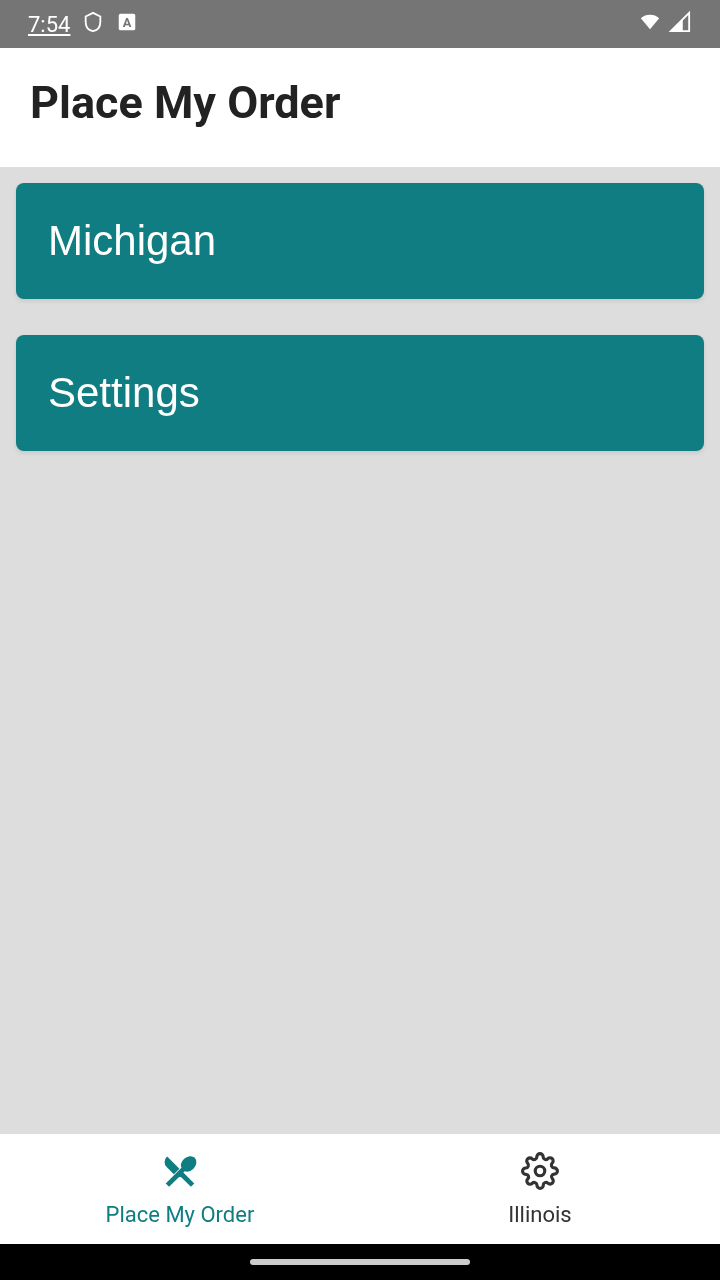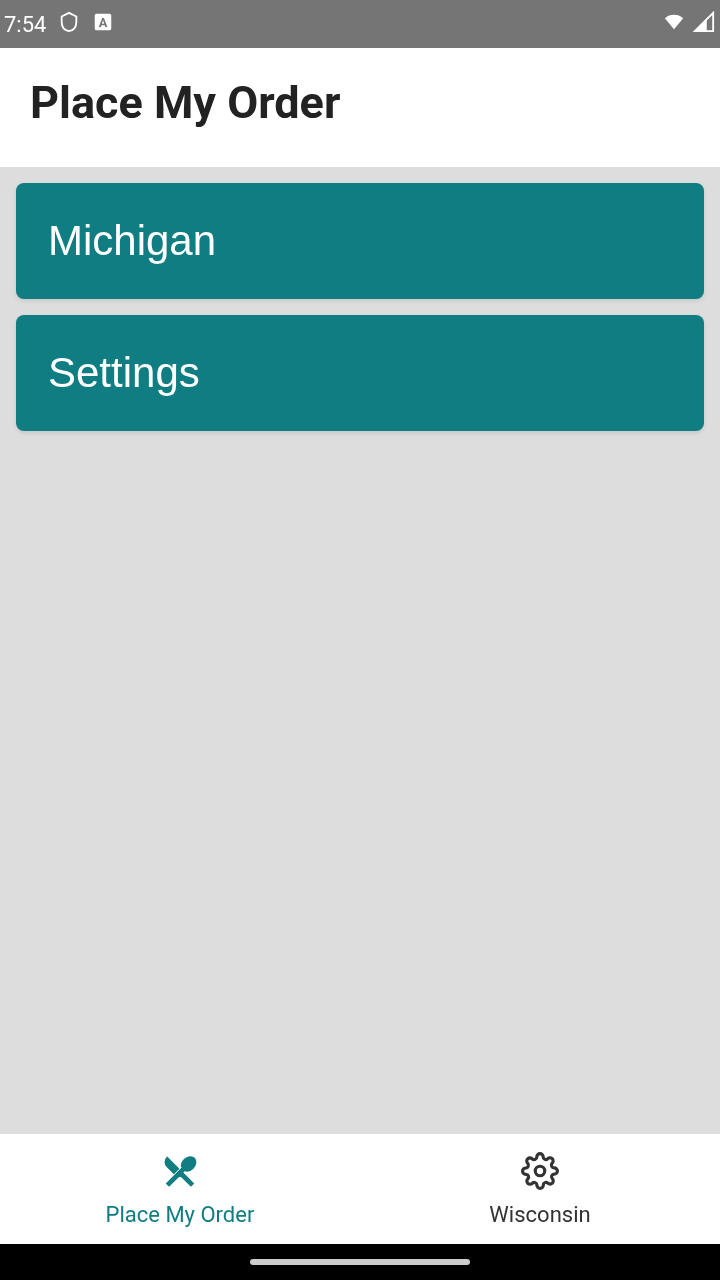--- a/index.html
+++ b/index.html
@@ -15,22 +15,23 @@
       flex-direction: column;
       background: #000;
       overflow: hidden;
     }
     .status-bar {
       height: 48px;
       background: #757575;
       display: flex;
       align-items: center;
       justify-content: space-between;
-      padding: 0 4px;
+      padding: 0 28px;
       color: #fff;
+      text-decoration: underline;
     }
     .status-left {
       display: flex;
       align-items: center;
       gap: 12px;
     }
     .status-time {
       font-size: 22px;
       font-weight: 400;
     }
@@ -47,21 +48,21 @@
       font-size: 45px;
       font-weight: 700;
       color: #222;
     }
     .content {
       flex: 1;
       background: #ddd;
       padding: 16px;
       display: flex;
       flex-direction: column;
-      gap: 16px;
+      gap: 36px;
     }
     .state-button {
       background: #0f7d82;
       color: #fff;
       border: none;
       border-radius: 8px;
       padding: 34px 32px;
       text-align: left;
       font-size: 42px;
       font-weight: 400;
@@ -158,19 +159,19 @@
     </span>
     <span class="nav-label">Place My Order</span>
   </div>
   <div class="nav-item">
     <span>
       <svg width="38" height="38" viewBox="0 0 24 24" fill="none" stroke="#333" stroke-width="2">
         <circle cx="12" cy="12" r="3"></circle>
         <path d="M19.4 15a1.65 1.65 0 0 0 .33 1.82l.06.06a2 2 0 0 1 0 2.83 2 2 0 0 1-2.83 0l-.06-.06a1.65 1.65 0 0 0-1.82-.33 1.65 1.65 0 0 0-1 1.51V21a2 2 0 0 1-2 2 2 2 0 0 1-2-2v-.09A1.65 1.65 0 0 0 9 19.4a1.65 1.65 0 0 0-1.82.33l-.06.06a2 2 0 0 1-2.83 0 2 2 0 0 1 0-2.83l.06-.06a1.65 1.65 0 0 0 .33-1.82 1.65 1.65 0 0 0-1.51-1H3a2 2 0 0 1-2-2 2 2 0 0 1 2-2h.09A1.65 1.65 0 0 0 4.6 9a1.65 1.65 0 0 0-.33-1.82l-.06-.06a2 2 0 0 1 0-2.83 2 2 0 0 1 2.83 0l.06.06a1.65 1.65 0 0 0 1.82.33H9a1.65 1.65 0 0 0 1-1.51V3a2 2 0 0 1 2-2 2 2 0 0 1 2 2v.09a1.65 1.65 0 0 0 1 1.51 1.65 1.65 0 0 0 1.82-.33l.06-.06a2 2 0 0 1 2.83 0 2 2 0 0 1 0 2.83l-.06.06a1.65 1.65 0 0 0-.33 1.82V9a1.65 1.65 0 0 0 1.51 1H21a2 2 0 0 1 2 2 2 2 0 0 1-2 2h-.09a1.65 1.65 0 0 0-1.51 1z"></path>
       </svg>
     </span>
-    <span class="nav-label">Wisconsin</span>
+    <span class="nav-label">Illinois</span>
   </div>
 </div>
 
 <div class="gesture-bar">
   <div class="gesture-handle"></div>
 </div>
 
 </body></html>

